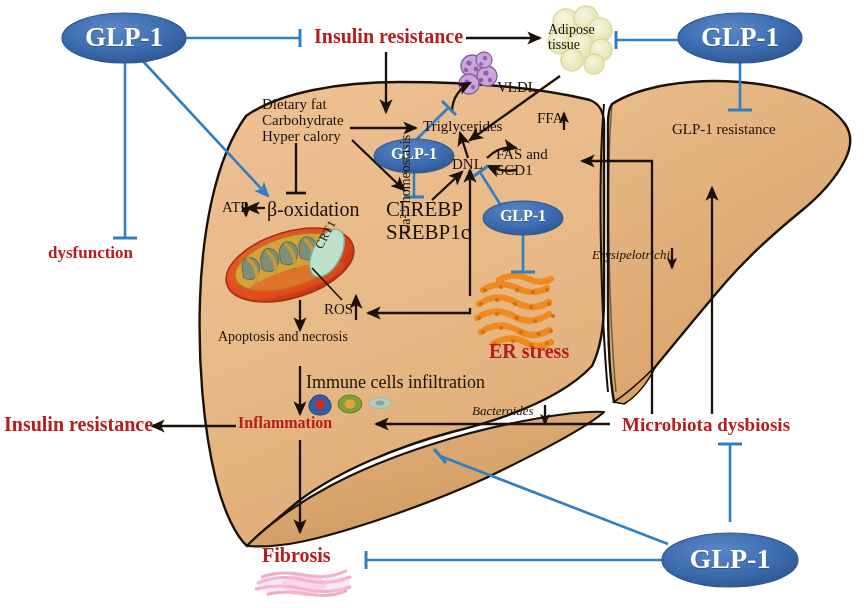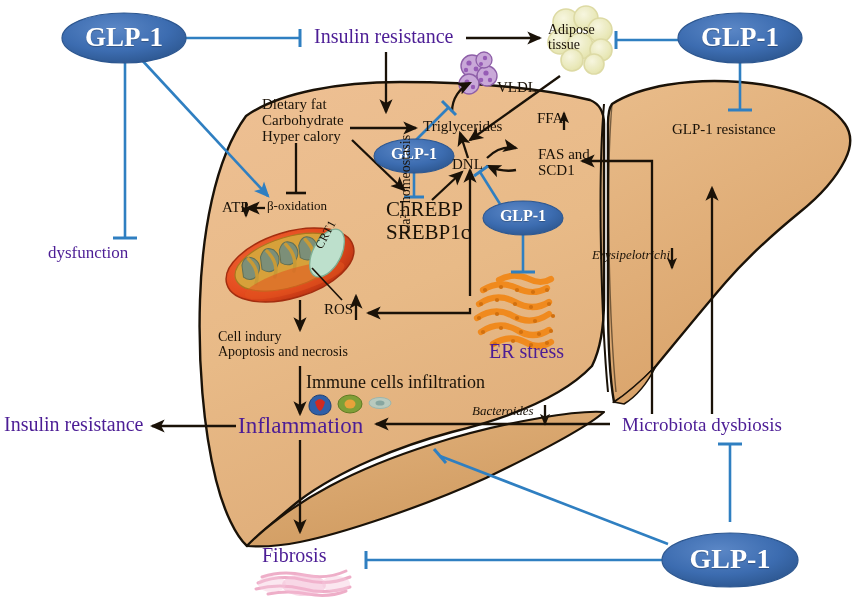--- a/index.html
+++ b/index.html
@@ -3,21 +3,21 @@
 <meta charset="utf-8">
 <title>GLP-1 NAFLD Pathway Diagram</title>
 <style>
   html,body{margin:0;padding:0;background:#ffffff;}
   body{width:864px;height:608px;overflow:hidden;
        font-family:"Liberation Serif","DejaVu Serif",serif;}
   #stage{position:relative;width:864px;height:608px;background:#fff;}
   svg#canvas{position:absolute;left:0;top:0;width:864px;height:608px;}
 
   .lbl{position:absolute;white-space:nowrap;line-height:1.08;}
-  .red-bold{color:#4c1d95;font-weight:normal;font-family:"Liberation Serif","DejaVu Serif",serif;}
+  .red-bold{color:#b91c1c;font-weight:bold;font-family:"Liberation Serif","DejaVu Serif",serif;}
   .blk{color:#1a1208;font-family:"Liberation Serif","DejaVu Serif",serif;}
   .ital{font-style:italic;text-align:right;}
   .ctr{text-align:left;}
   .glp-text{position:absolute;color:#ffffff;font-weight:bold;
             font-family:"Liberation Serif","DejaVu Serif",serif;
             text-align:center;white-space:nowrap;
             text-shadow:0 1px 1px rgba(0,0,0,.25);}
 </style>
 </head>
 <body>
@@ -339,21 +339,21 @@
 <div class="glp-text" style="left:662px;top:543px;width:136px;font-size:28px;">GLP-1</div>
 
 <div class="lbl red-bold" style="left:314px;top:26px;font-size:20px;">Insulin resistance</div>
 
 <div class="lbl red-bold ctr" style="left:48px;top:244px;width:156px;font-size:17px;">
   <div>dysfunction</div>
 </div>
 
 <div class="lbl red-bold" style="left:4px;top:414px;font-size:20px;">Insulin resistance</div>
 
-<div class="lbl red-bold" style="left:238px;top:414px;font-size:23px;text-align:center;">Inflammation</div>
+<div class="lbl red-bold" style="left:238px;top:414px;font-size:16px;text-align:center;">Inflammation</div>
 
 <div class="lbl red-bold" style="left:262px;top:545px;font-size:20px;">Fibrosis</div>
 
 <div class="lbl red-bold" style="left:489px;top:341px;font-size:20px;">ER stress</div>
 
 <div class="lbl red-bold" style="left:622px;top:415px;font-size:19px;">Microbiota  dysbiosis</div>
 
 <div class="lbl blk" style="left:262px;top:96px;font-size:15px;">
   <div>Dietary fat</div>
   <div>Carbohydrate</div>
@@ -361,44 +361,43 @@
 </div>
 
 <div class="lbl blk" style="left:423px;top:118px;font-size:15px;text-align:center;">Triglycerides</div>
 
 <div class="lbl blk" style="left:497px;top:79px;font-size:15px;">VLDL</div>
 
 <div class="lbl blk" style="left:537px;top:110px;font-size:15px;text-align:right;">FFA</div>
 
 <div class="lbl blk" style="left:452px;top:156px;font-size:15px;">DNL</div>
 
-<div class="lbl blk" style="left:538px;top:146px;font-size:15px;">
+<div class="lbl blk" style="left:496px;top:146px;font-size:15px;">
   <div>FAS and</div>
   <div>SCD1</div>
 </div>
 
 <div class="lbl blk" style="left:386px;top:198px;font-size:21px;">
   <div>ChREBP</div>
   <div>SREBP1c</div>
 </div>
 
 <div class="lbl blk" style="left:398px;top:234px;font-size:14px;
      transform:rotate(-90deg);transform-origin:left top;">Ca²⁺ homeostasis</div>
 
 <div class="lbl blk" style="left:222px;top:199px;font-size:15px;">ATP</div>
 
-<div class="lbl blk" style="left:267px;top:199px;font-size:13px;">β-oxidation</div>
+<div class="lbl blk" style="left:267px;top:199px;font-size:20px;">β-oxidation</div>
 
 <div class="lbl blk" style="left:313px;top:245px;font-size:12px;
      transform:rotate(-62deg);transform-origin:left top;letter-spacing:.5px;">CRT1</div>
 
 <div class="lbl blk" style="left:324px;top:301px;font-size:15px;">ROS</div>
 
 <div class="lbl blk ctr" style="left:218px;top:329px;width:168px;font-size:14px;">
-  <div>Cell indury</div>
   <div>Apoptosis and necrosis</div>
 </div>
 
 <div class="lbl blk" style="left:306px;top:373px;font-size:18px;">Immune cells infiltration</div>
 
 <div class="lbl blk" style="left:672px;top:121px;font-size:15px;">GLP-1 resistance</div>
 
 <div class="lbl blk ital" style="left:592px;top:248px;font-size:13px;">Erysipelotrichi</div>
 
 <div class="lbl blk ital" style="left:472px;top:404px;font-size:13px;">Bacteroides</div>

